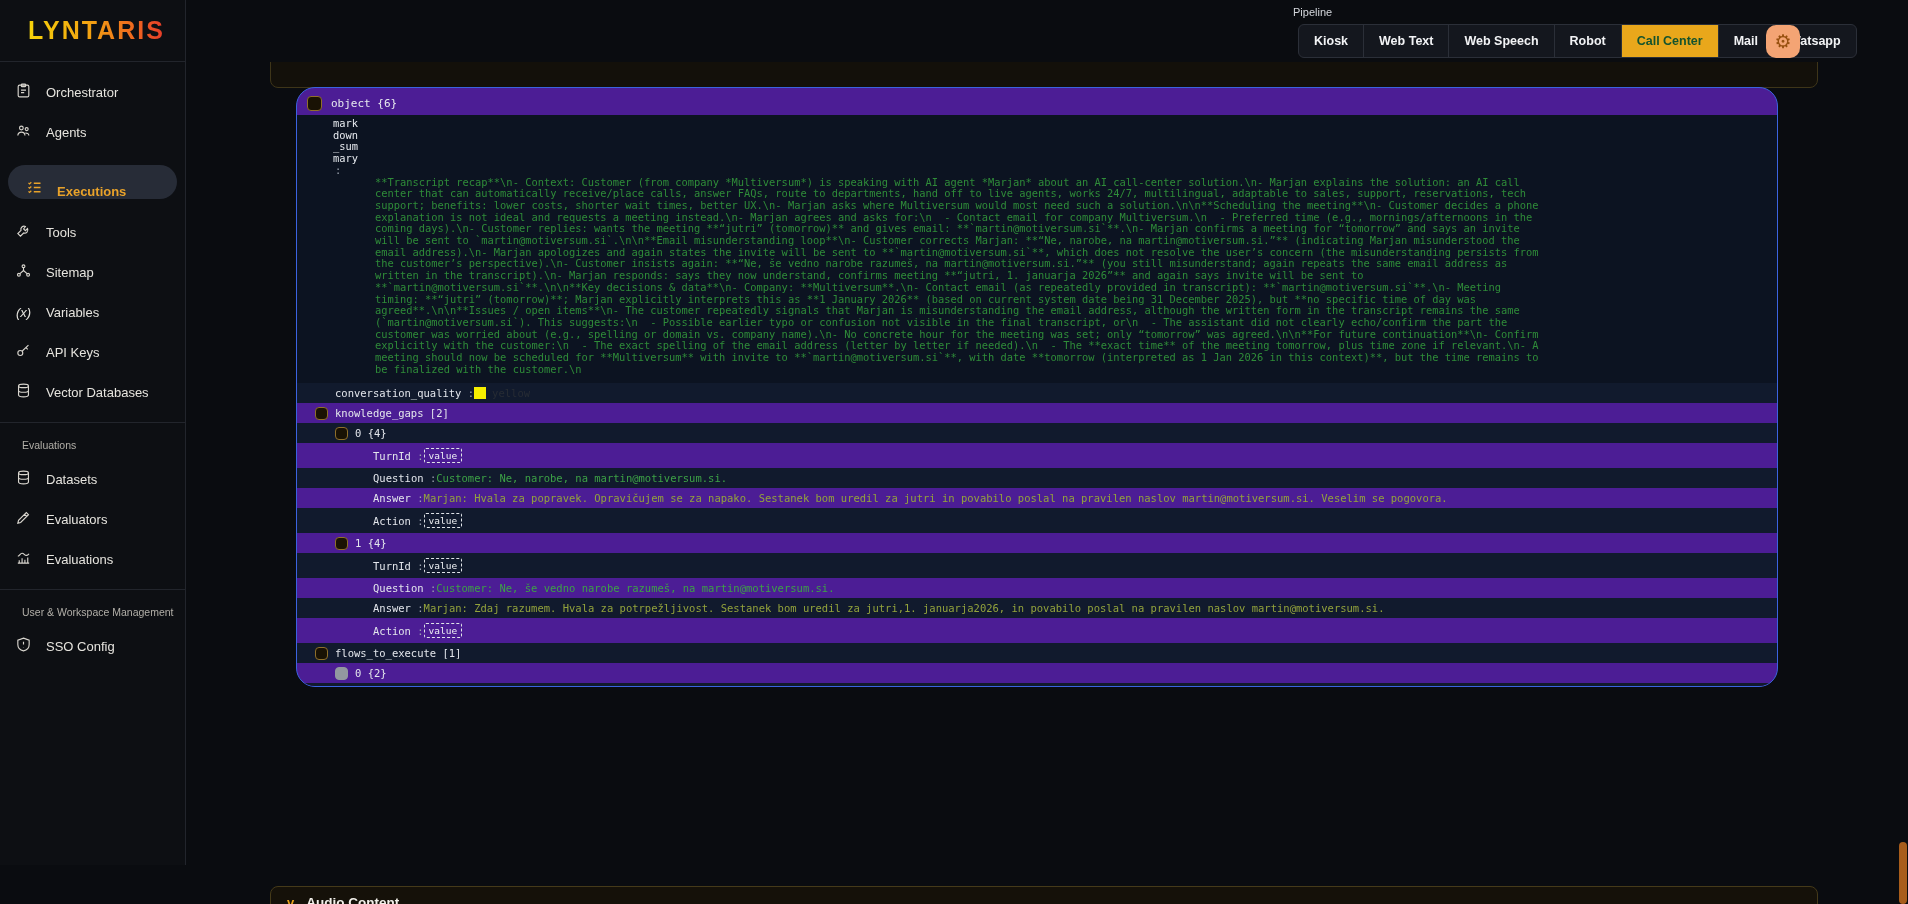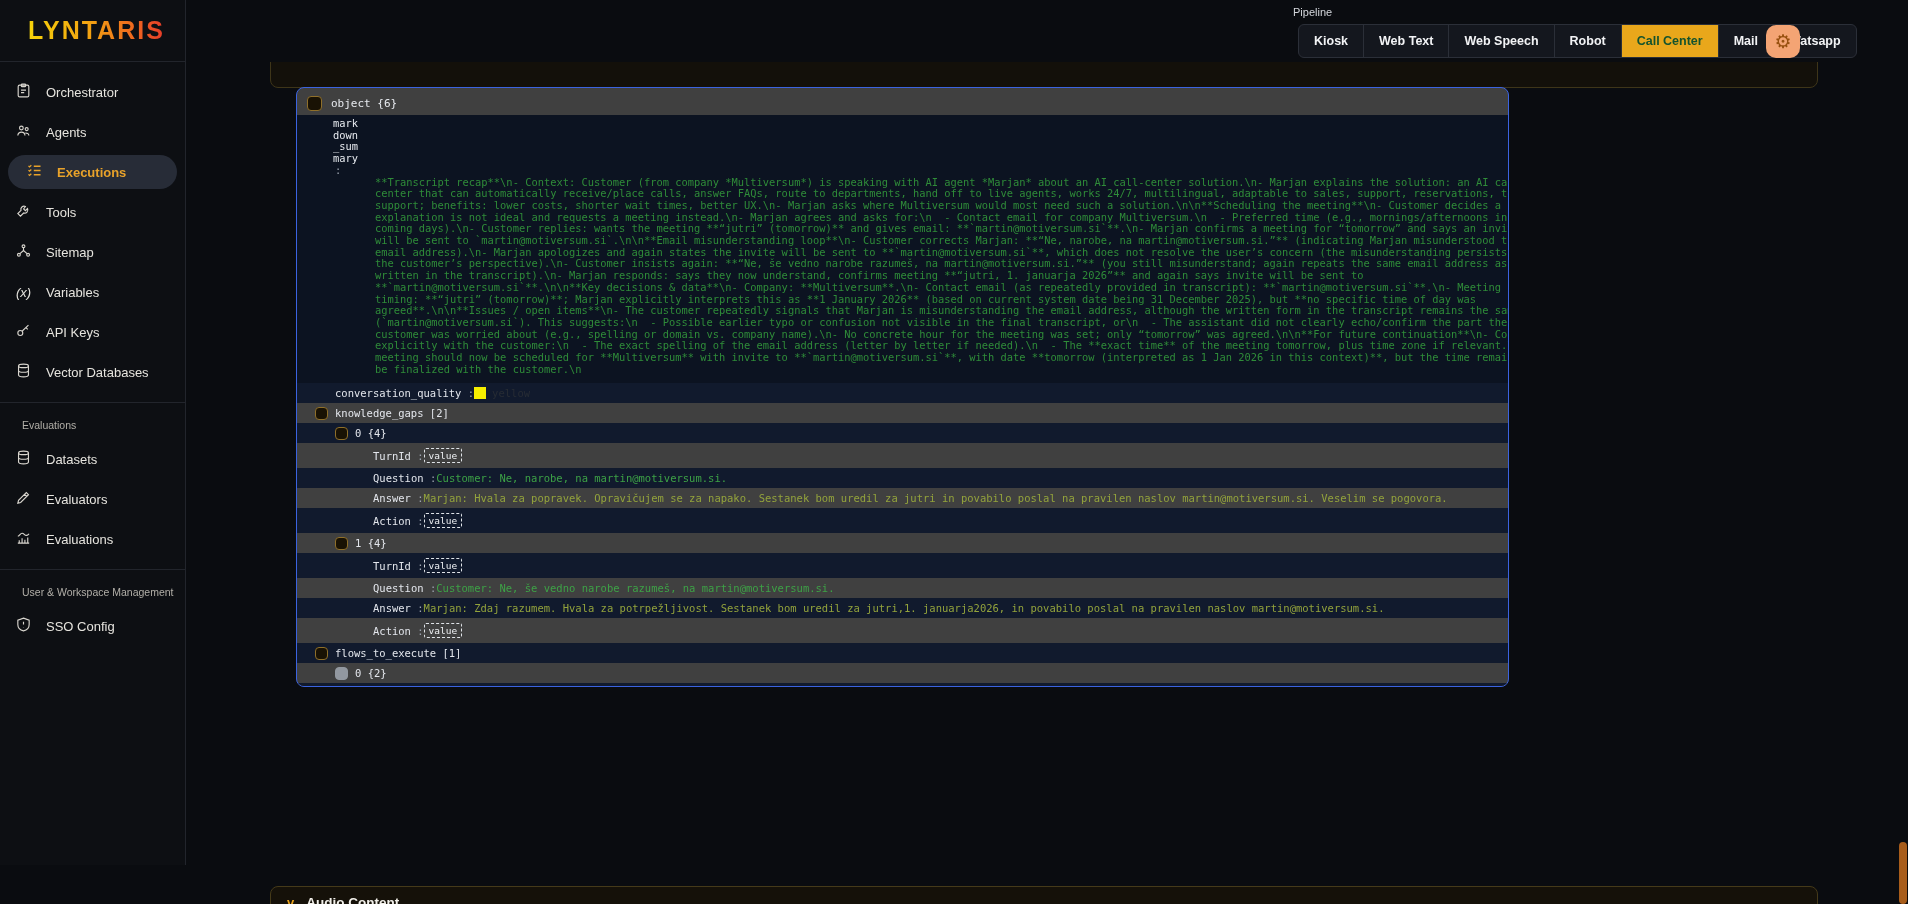--- a/index.html
+++ b/index.html
@@ -5,41 +5,41 @@
   * { margin:0; padding:0; box-sizing:border-box; }
   html,body { width:1908px; height:904px; overflow:hidden; background:#0a0c10; font-family:"Liberation Sans", sans-serif; }
 
   
   .sidebar { position:absolute; left:0; top:0; width:186px; height:865px; background:#0d0f13; border-right:1px solid #22252c; z-index:5; }
   .logo-wrap { height:62px; display:flex; align-items:center; padding-left:28px; border-bottom:1px solid #22252c; }
   .logo { font-size:25px; font-weight:bold; letter-spacing:2px; background:linear-gradient(90deg,#f6d30a 0%,#f2a212 45%,#ef6c1e 75%,#e63b2a 100%); -webkit-background-clip:text; background-clip:text; color:transparent; }
   .nav { padding-top:10px; }
   .nav-item { display:flex; align-items:center; gap:14px; height:40px; padding-left:15px; color:#e6e4de; font-size:13px; cursor:pointer; }
   .nav-item svg { width:17px; height:17px; flex:0 0 17px; }
-  .nav-item.active { background:#272c37; border-radius:18px; margin:3px 8px; height:34px; padding-left:18px; color:#e8a22a; font-weight:bold; }
+  .nav-item.active { background:#272c37; border-radius:18px; margin:13px 8px; height:34px; padding-left:18px; color:#e8a22a; font-weight:bold;align-items:flex-end; }
   .nav-var { font-size:13px; font-style:italic; width:17px; text-align:center; }
   .section-div { border-top:1px solid #22252c; margin-top:10px; padding-top:12px; }
   .section-label { color:#b2afa8; font-size:10.5px; padding:4px 0 8px 22px; }
 
   
   .topbar { position:absolute; left:186px; top:0; width:1722px; height:62px; background:#0a0c10; }
   .pipeline-label { position:absolute; left:1107px; top:6px; font-size:11px; color:#d4d7dc;text-align:right; }
   .tabs { position:absolute; left:1112px; top:24px; height:34px; display:flex; border:1px solid #2b2f38; border-radius:6px; overflow:hidden; background:#14171e; }
   .tab { display:flex; align-items:center; padding:0 15px; font-size:12.5px; font-weight:bold; color:#f2f3f5; border-right:1px solid #2b2f38; cursor:pointer; white-space:nowrap; }
   .tab:last-child { border-right:none; }
   .tab.active { background:#e9a71b; color:#14532d; }
   .gear-btn { position:absolute; left:1580px; top:25px; width:34px; height:33px; border-radius:10px; background:#f4a474; display:flex; align-items:center; justify-content:center; cursor:pointer; }
   .gear-btn span { font-size:19px; color:#97500f; line-height:1; }
 
   
   .main { position:absolute; left:186px; top:62px; width:1722px; height:842px; background:#0a0c10; overflow:hidden; }
 
   .panel-sliver { position:absolute; left:84px; top:-34px; width:1548px; height:60px; background:#13100a; border:1px solid #3e3519; border-radius:8px; }
 
-  .json-panel { position:absolute; left:110px; top:25px; width:1213px; height:600px; background:#404040; border:1.5px solid #3b63e0; border-radius:8px; font-family:"DejaVu Sans Mono", monospace; overflow:hidden; }
+  .json-panel { position:absolute; left:110px; top:25px; width:1482px; height:600px; background:#4c1d95; border:1.5px solid #3b63e0; border-radius:19px; font-family:"DejaVu Sans Mono", monospace; overflow:hidden; }
   .jp-header { display:flex; align-items:center; gap:9px; padding:8px 0 4px 10px; }
   .jp-header .key { color:#e7eaef; font-size:11px; }
   .toggle { width:13px; height:13px; border:1.5px solid #8f6f2a; background:#191204; border-radius:4px; flex:0 0 13px; cursor:pointer; }
   .toggle.big { width:15px; height:15px; flex-basis:15px; }
   .toggle.gray { background:#9298a0; border-color:#9298a0; }
 
   .summary { display:flex; padding:3px 14px 8px 36px; background:#0c1321;flex-direction:column; }
   .summary .skey { width:30px; color:#e7eaef; font-size:10.4px; line-height:11.7px; word-break:break-all; flex:0 0 30px; }
   .summary .scolon { color:#9aa1ad; font-size:10.4px; line-height:11.7px; margin-left:2px; }
   .summary .sval { margin-left:42px; width:1175px; color:#2f8c39; font-size:10.4px; line-height:11.7px; word-break:break-word; white-space:pre-wrap; }

